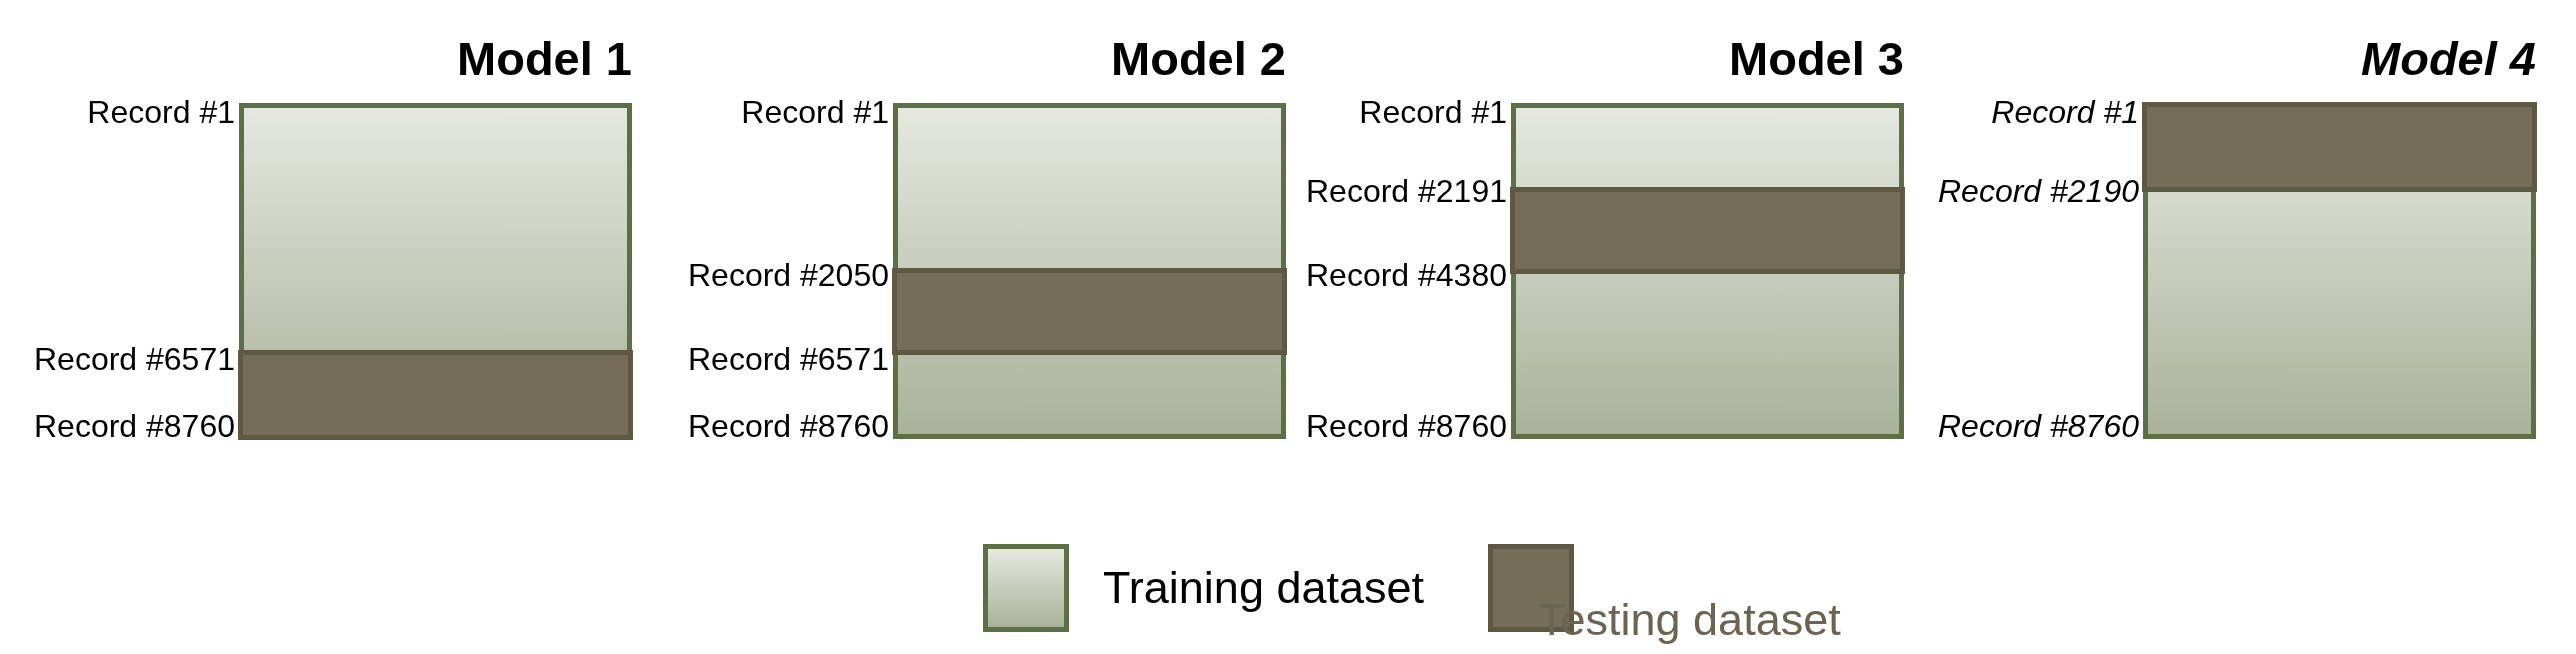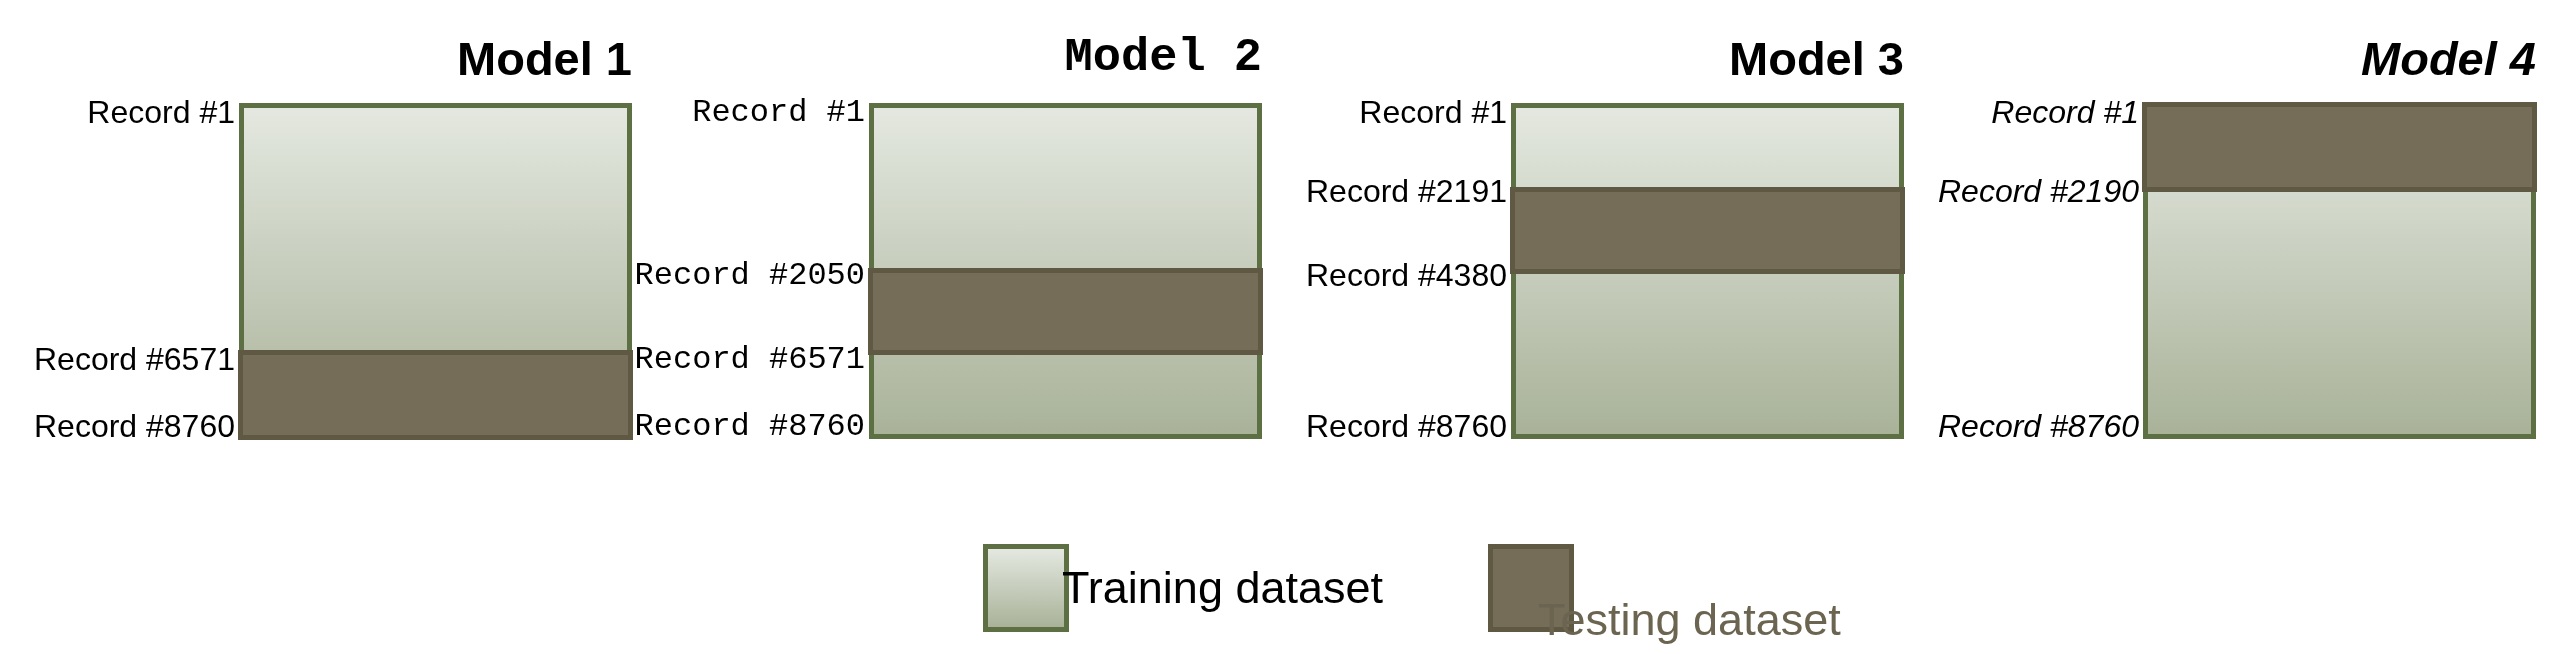--- a/index.html
+++ b/index.html
@@ -8,21 +8,21 @@
     height: 654px;
     position: relative;
     overflow: hidden;
     background: #ffffff;
     font-family: "Liberation Sans", sans-serif;
   }
 
   
   .panel { position: absolute; top: 0; width: 393px; height: 654px; }
   #panel-0 { left: 239px; }
-  #panel-1 { left: 869px; font-family: Liberation Mono, monospace; }
+  #panel-1 { left: 893px; }
   #panel-2 { left: 1511px; text-decoration: underline; }
   #panel-3 { left: 2143px; font-style: italic; }
 
   .model-title {
     position: absolute;
     top: 31px; left: 0; width: 100%;
     text-align: right;
     font-size: 47px;
     font-weight: bold;
     color: var(--title-color, #000000);
@@ -81,21 +81,21 @@
     border: 5.6px solid var(--testing-border, #5f5943);
     background: var(--testing-fill, #756d57);
   }
   .legend-label {
     position: absolute;
     top: 588px;
     transform: translateY(-50%);
     font-size: 45px;
     white-space: nowrap;
   }
-  #legend-training-label { left: 1062px; color: var(--label-color, #000000); }
+  #legend-training-label { left: 1103px; color: var(--label-color, #000000); }
   #legend-testing-label  { left: 1538px; color: var(--legend-testing-text, #6b6450); margin-top: 32px; }
 </style>
 </head>
 <body>
 
 <div class="panel" id="panel-0">
   <div class="model-title">Model 1</div>
   <div class="labels">
       <div class="record-label" style="top: calc(0% + 9px);">Record #1</div>
       <div class="record-label" style="top: calc(75% + 4.2px);">Record #6571</div>

